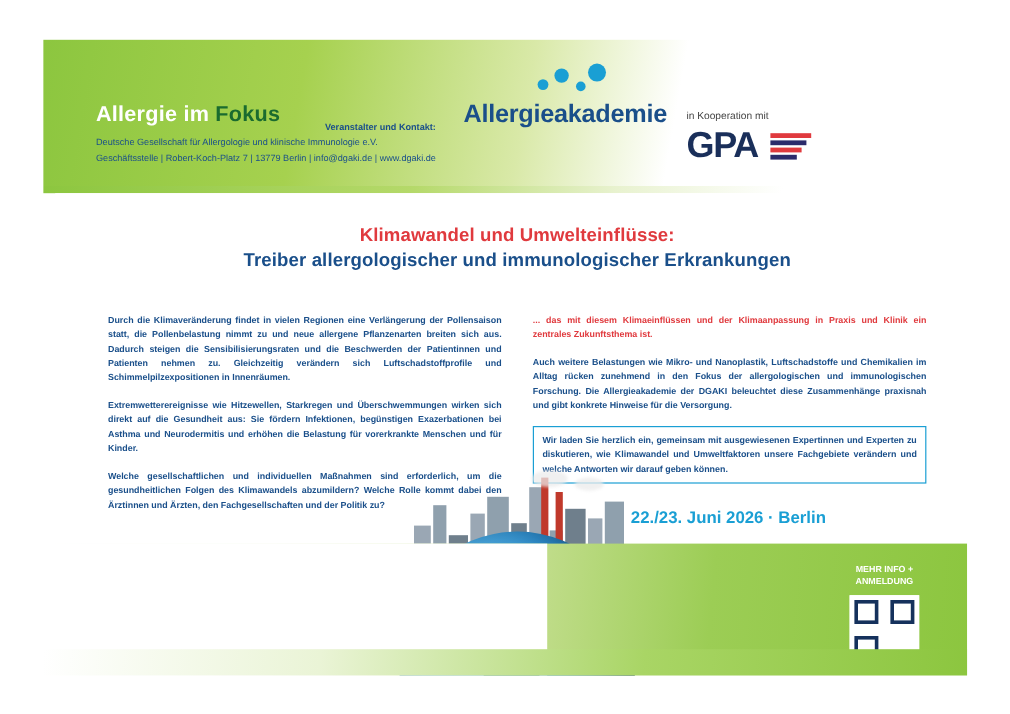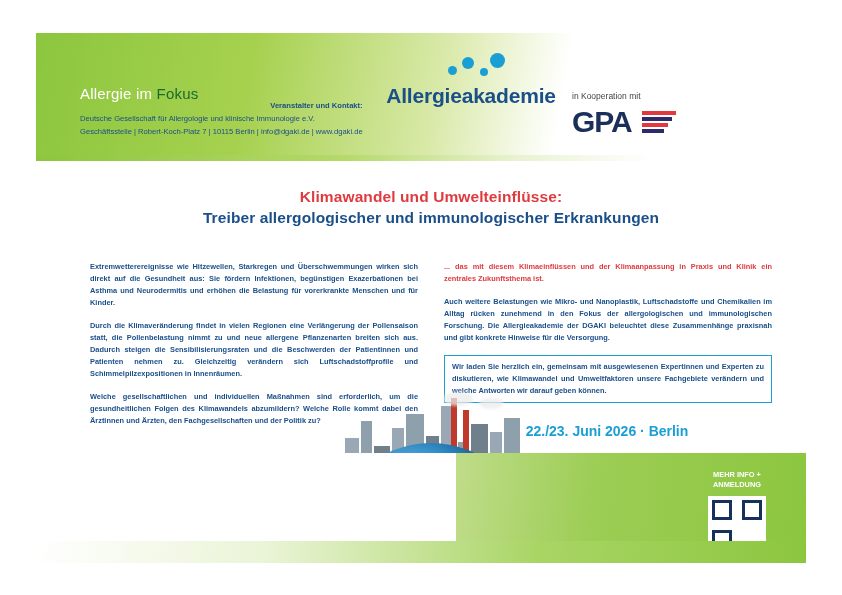--- a/index.html
+++ b/index.html
@@ -42,22 +42,22 @@
     position: absolute;
     left: 0; top: 122px;
     width: 770px;
     height: 6px;
     background: linear-gradient(100deg, #8cc63f 0%, #b5d96a 40%, #e8f2cf 62%, #ffffff 80%);
   }
   .brand-left {
     position: absolute;
     left: 44px;
     top: 52px;
-    font-size: 15px;
-    font-weight: normal;
+    font-size: 18px;
+    font-weight: bold;
     letter-spacing: 0.2px;
     white-space: nowrap;
   }
   .brand-left .w1 { color: #ffffff; }
   .brand-left .w2 { color: #ffffff; }
   .brand-left .w3 { color: #1a6b2f; }
 
   
   .logo-center {
     position: absolute;
@@ -390,22 +390,22 @@
     <div class="header-rule"></div>
 
     <div class="body-area">
       <div class="title">
         <div class="t1">Klimawandel und Umwelteinflüsse:</div>
         <div class="t2">Treiber allergologischer und immunologischer Erkrankungen</div>
       </div>
 
       <div class="cols">
         <div class="col">
+          <p>Durch die Klimaveränderung findet in vielen Regionen eine Verlängerung der Pollensaison statt, die Pollenbelastung nimmt zu und neue allergene Pflanzenarten breiten sich aus. Dadurch steigen die Sensibilisierungsraten und die Beschwerden der Patientinnen und Patienten nehmen zu. Gleichzeitig verändern sich Luftschadstoffprofile und Schimmelpilzexpositionen in Innenräumen.</p>
           <p>Extremwetterereignisse wie Hitzewellen, Starkregen und Überschwemmungen wirken sich direkt auf die Gesundheit aus: Sie fördern Infektionen, begünstigen Exazerbationen bei Asthma und Neurodermitis und erhöhen die Belastung für vorerkrankte Menschen und für Kinder.</p>
-          <p>Durch die Klimaveränderung findet in vielen Regionen eine Verlängerung der Pollensaison statt, die Pollenbelastung nimmt zu und neue allergene Pflanzenarten breiten sich aus. Dadurch steigen die Sensibilisierungsraten und die Beschwerden der Patientinnen und Patienten nehmen zu. Gleichzeitig verändern sich Luftschadstoffprofile und Schimmelpilzexpositionen in Innenräumen.</p>
           <p>Welche gesellschaftlichen und individuellen Maßnahmen sind erforderlich, um die gesundheitlichen Folgen des Klimawandels abzumildern? Welche Rolle kommt dabei den Ärztinnen und Ärzten, den Fachgesellschaften und der Politik zu?</p>
         </div>
         <div class="col">
           <p class="highlight">... das mit diesem Klimaeinflüssen und der Klimaanpassung in Praxis und Klinik ein zentrales Zukunftsthema ist.</p>
           <p>Auch weitere Belastungen wie Mikro- und Nanoplastik, Luftschadstoffe und Chemikalien im Alltag rücken zunehmend in den Fokus der allergologischen und immunologischen Forschung. Die Allergieakademie der DGAKI beleuchtet diese Zusammenhänge praxisnah und gibt konkrete Hinweise für die Versorgung.</p>
           <p class="boxed">Wir laden Sie herzlich ein, gemeinsam mit ausgewiesenen Expertinnen und Experten zu diskutieren, wie Klimawandel und Umweltfaktoren unsere Fachgebiete verändern und welche Antworten wir darauf geben können.</p>
         </div>
       </div>
 
       <div class="date">22./23. Juni 2026 · Berlin</div>
@@ -440,21 +440,21 @@
       </div>
     </div>
 
     <div class="footer">
       <div class="footer-white"></div>
     </div>
 
     <div class="contact">
       <div class="head">Veranstalter und Kontakt:</div>
       <div>Deutsche Gesellschaft für Allergologie und klinische Immunologie e.V.</div>
-      <div>Geschäftsstelle | Robert-Koch-Platz 7 | 10115 Berlin | info@dgaki.de | www.dgaki.de</div>
+      <div>Geschäftsstelle | Robert-Koch-Platz 7 | 13779 Berlin | info@dgaki.de | www.dgaki.de</div>
     </div>
 
     <div class="qr-box">
       <div class="qr-label">
         <div>MEHR INFO +</div>
         <div>ANMELDUNG</div>
       </div>
       <div class="qr">
         <span class="qr-eye3"></span>
       </div>

